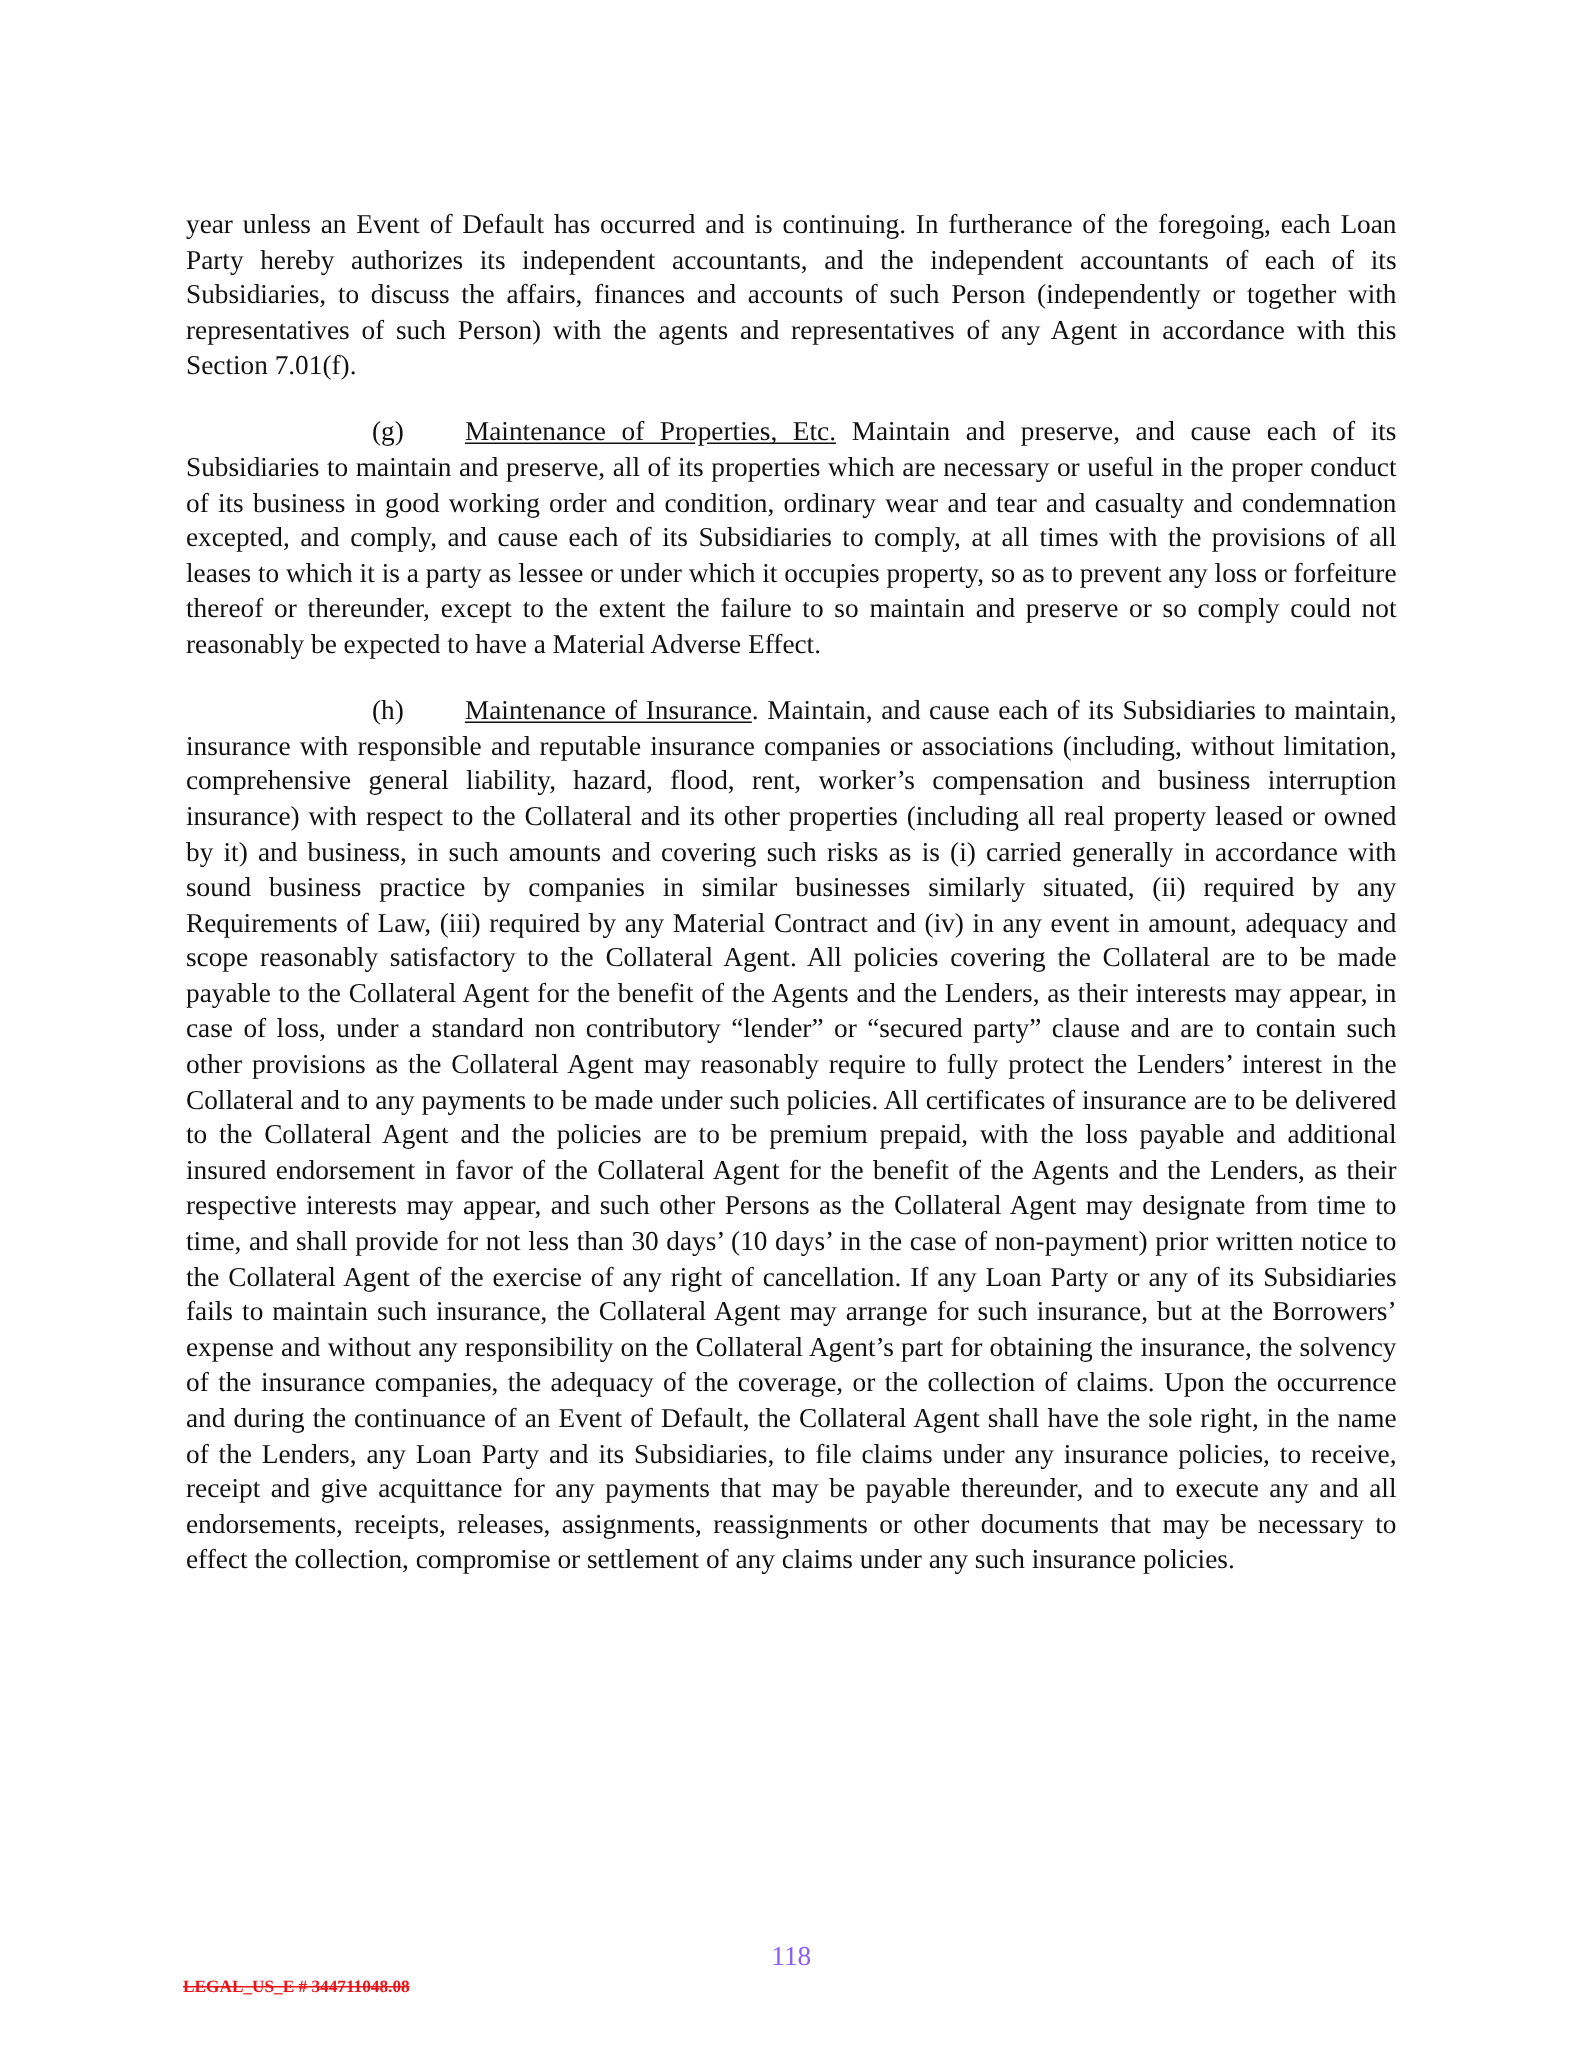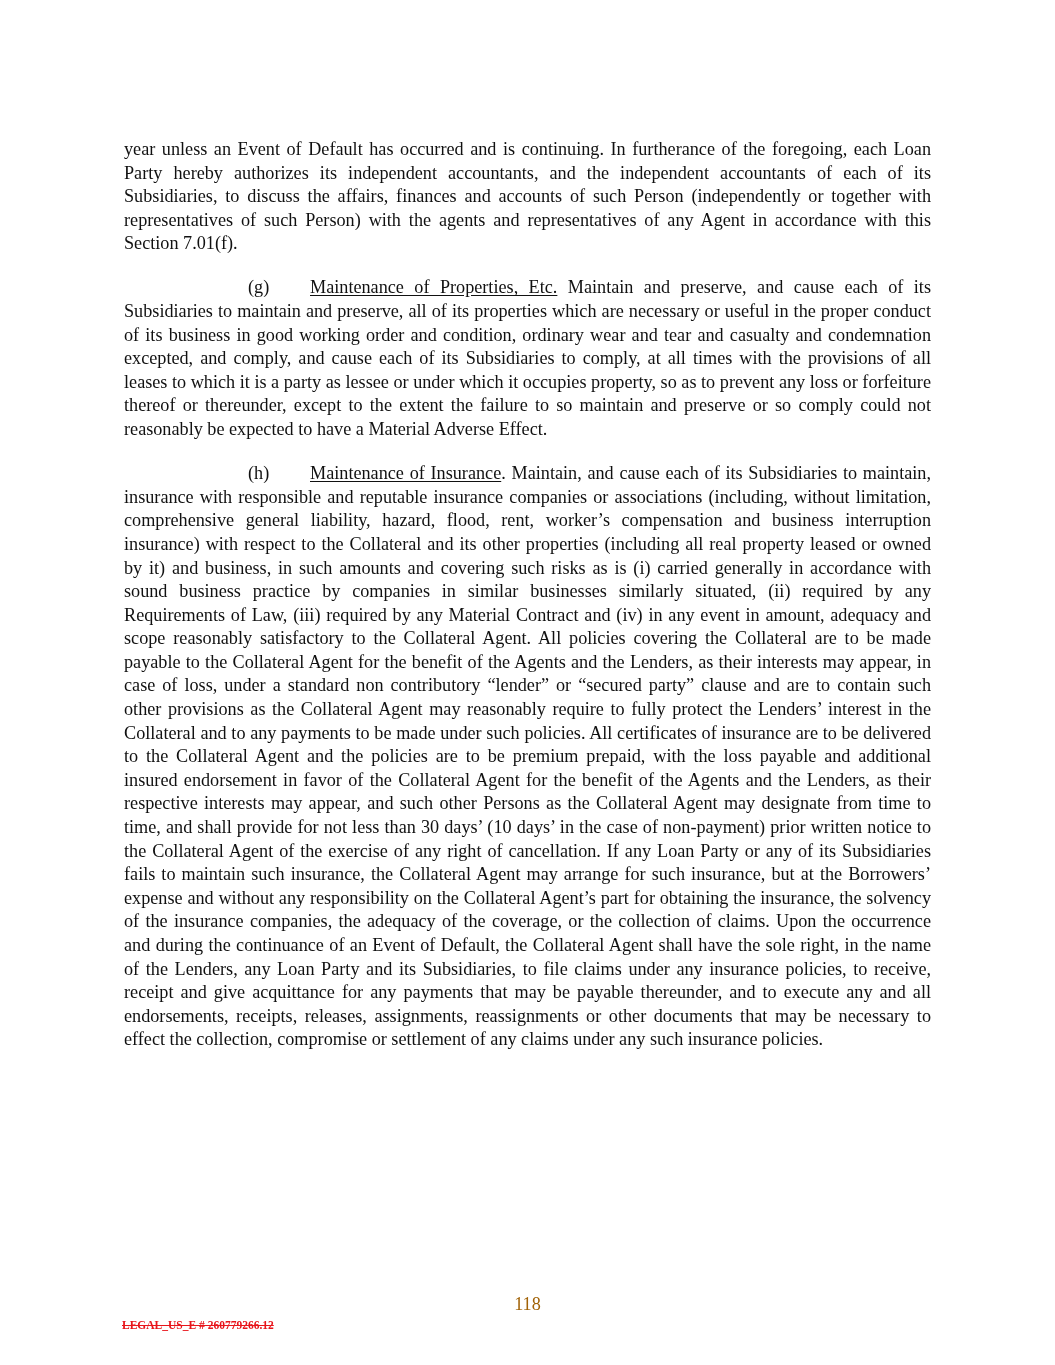--- a/index.html
+++ b/index.html
@@ -12,21 +12,21 @@
     font-family: "Liberation Serif", "DejaVu Serif", serif;
     font-size: 18.2px; line-height: 23.6px; color: #111111;
     text-align: justify;
   }
   .para { margin: 0 0 20.5px 0; }
   .para.indent { text-indent: 124px; }
   .marker { display: inline-block; width: 62px; text-indent: 0; }
   .heading { text-decoration: underline; text-underline-offset: 2px; font-family: Liberation Serif, serif; }
   .page-number {
     position: absolute; left: 0; width: 1055px; top: 1282px; text-align: center;
-    font-family: "Liberation Serif", "DejaVu Serif", serif; font-size: 18.2px; color: #a16207;
+    font-family: "Liberation Serif", "DejaVu Serif", serif; font-size: 18.2px; color: #8b5cf6;
   }
   .footer-id {
     position: absolute; left: 122px; top: 1307px;
     font-family: "Liberation Serif", "DejaVu Serif", serif; font-size: 11.5px; font-weight: bold;
     color: #e8151b; text-decoration: line-through;
   }
 </style>
 </head>
 <body>
 
@@ -38,14 +38,14 @@
     </p>
 
     <p class="para indent"><span class="marker">(g)</span><span class="heading">Maintenance of Properties, Etc.</span><span></span><span>  Maintain and preserve, and cause each of its Subsidiaries to maintain and preserve, all of its properties which are necessary or useful in the proper conduct of its business in good working order and condition, ordinary wear and tear and casualty and condemnation excepted, and comply, and cause each of its Subsidiaries to comply, at all times with the provisions of all leases to which it is a party as lessee or under which it occupies property, so as to prevent any loss or forfeiture thereof or thereunder, except to the extent the failure to so maintain and preserve or so comply could not reasonably be expected to have a Material Adverse Effect.</span></p>
 
     <p class="para indent"><span class="marker">(h)</span><span class="heading">Maintenance of Insurance</span><span>.</span><span>  Maintain, and cause each of its Subsidiaries to maintain, insurance with responsible and reputable insurance companies or associations (including, without limitation, comprehensive general liability, hazard, flood,  rent, worker’s compensation and business interruption insurance) with respect to the Collateral and its other properties (including all real property leased or owned by it) and business, in such amounts and covering such risks as is (i) carried generally in accordance with sound business practice by companies in similar businesses similarly situated, (ii) required by any Requirements of Law, (iii) required by any Material Contract and (iv) in any event in amount, adequacy and scope reasonably satisfactory to the Collateral Agent.  All policies covering the Collateral are to be made payable to the Collateral Agent for the benefit of the Agents and the Lenders, as their interests may appear, in case of loss, under a standard non contributory “lender” or “secured party” clause and are to contain such other provisions as the Collateral Agent may reasonably require to fully protect the Lenders’ interest in the Collateral and to any payments to be made under such policies.  All certificates of insurance are to be delivered to the Collateral Agent and the policies are to be premium prepaid, with the loss payable and additional insured endorsement in favor of the Collateral Agent for the benefit of the Agents and the Lenders, as their respective interests may appear, and such other Persons as the Collateral Agent may designate from time to time, and shall provide for not less than 30 days’ (10 days’ in the case of non-payment) prior written notice to the Collateral Agent of the exercise of any right of cancellation.  If any Loan Party or any of its Subsidiaries fails to maintain such insurance, the Collateral Agent may arrange for such insurance, but at the Borrowers’ expense and without any responsibility on the Collateral Agent’s part for obtaining the insurance, the solvency of the insurance companies, the adequacy of the coverage, or the collection of claims.  Upon the occurrence and during the continuance of an Event of Default, the Collateral Agent shall have the sole right, in the name of the Lenders, any Loan Party and its Subsidiaries, to file claims under any insurance policies, to receive, receipt and give acquittance for any payments that may be payable thereunder, and to execute any and all endorsements, receipts, releases, assignments, reassignments or other documents that may be necessary to effect the collection, compromise or settlement of any claims under any such insurance policies.</span></p>
 
 
   </div>
 
   <div class="page-number">118</div>
-  <div class="footer-id">LEGAL_US_E # 260779266.12</div>
+  <div class="footer-id">LEGAL_US_E # 344711048.08</div>
 </div>
 
 </body></html>

